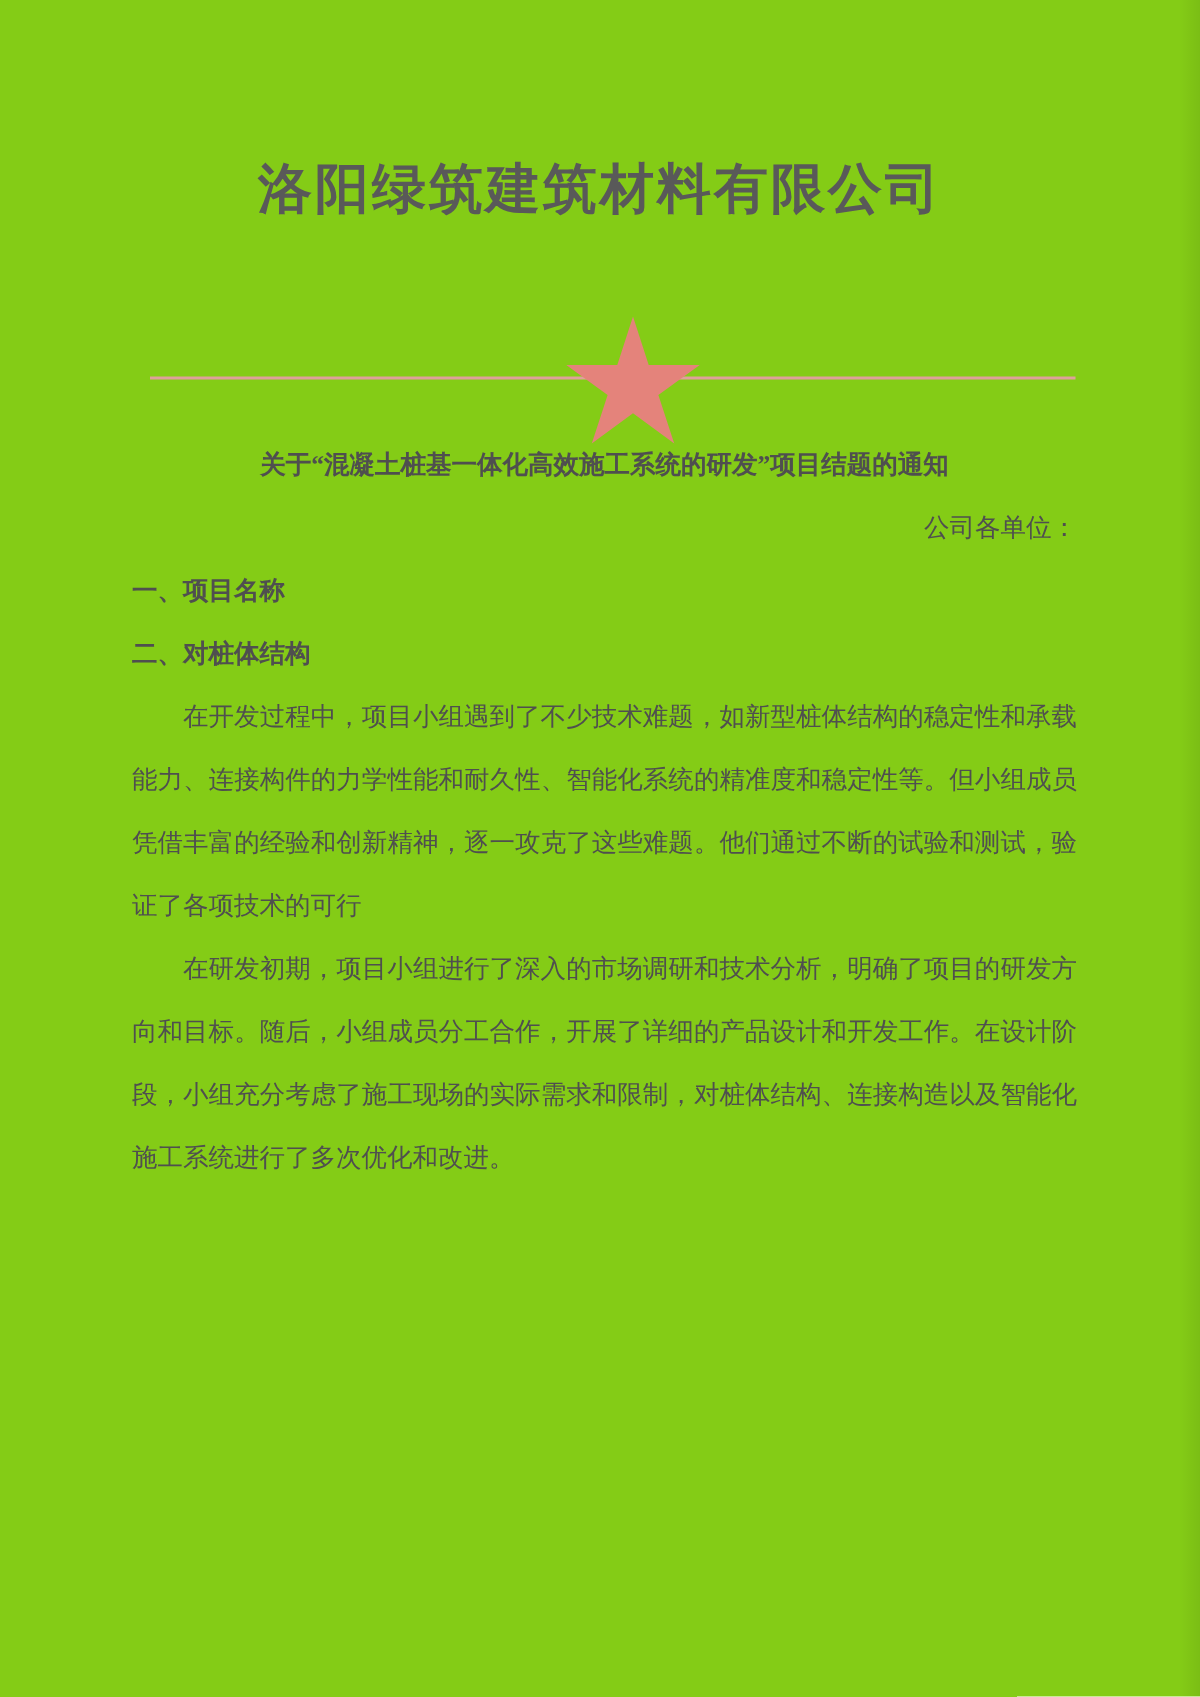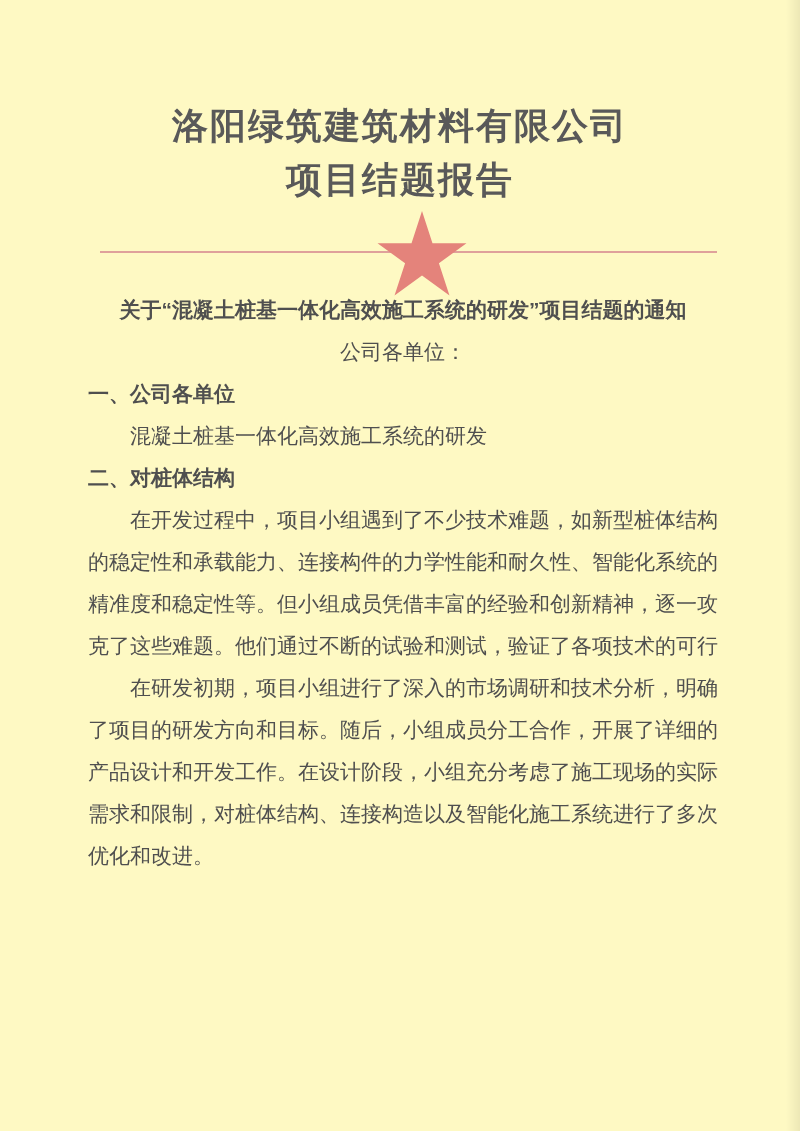--- a/index.html
+++ b/index.html
@@ -7,23 +7,23 @@
     --divider-red: #dfa19b;
     --title-gray: #595959;
     --body-gray: #4f4f4f;
   }
   * { margin: 0; padding: 0; box-sizing: border-box; }
   html, body { background: #ffffff; }
   .page {
     position: relative;
     width: 800px;
     height: 1131px;
-    background: #fef9c3;
+    background: #84cc16;
     overflow: hidden;
-    font-family: Liberation Sans, sans-serif;
+    font-family: Liberation Serif, serif;
   }
   .scan-edge {
     position: absolute;
     top: 0; right: 0;
     width: 14px; height: 100%;
     background: linear-gradient(to right, rgba(0,0,0,0), rgba(0,0,0,0.07));
     pointer-events: none;
   }
   .doc-title {
     position: absolute;
@@ -54,60 +54,58 @@
     position: absolute;
     left: 373px;
     top: 211px;
   }
   .doc-body {
     position: absolute;
     top: 289px;
     left: 88px;
     width: 630px;
     color: var(--body-gray);
-    font-size: 21px;
+    font-size: 17px;
     line-height: 42px;
   }
   .notice-heading {
     font-weight: bold;
     text-align: center;
     white-space: nowrap;
   }
-  .salutation { text-align: center; }
+  .salutation { text-align: right; }
   .para {
     text-indent: 2em;
     text-align: justify;
   }
   .section-heading {
     font-weight: bold;
   }
 </style>
 </head>
 <body>
 
 <div class="page">
 
   <div class="doc-title">
     <div>洛阳绿筑建筑材料有限公司</div>
-    <div>项目结题报告</div>
   </div>
 
   <div class="divider-wrap">
     <div class="divider-line"></div>
     <svg class="star-icon" width="98" height="86" viewBox="0 0 100 92" aria-hidden="true">
       <polygon fill="var(--star-red)" points="50,0 61.2,34.6 97.6,34.5 68.1,55.9 79.4,90.5 50,69 20.6,90.5 31.9,55.9 2.4,34.5 38.8,34.6"></polygon>
     </svg>
   </div>
 
   <div class="doc-body">
     <div class="notice-heading">关于“混凝土桩基一体化高效施工系统的研发”项目结题的通知</div>
     <div class="salutation">公司各单位：</div>
 
-    <div class="section-heading">一、公司各单位</div>
-    <p class="para">混凝土桩基一体化高效施工系统的研发</p>
+    <div class="section-heading">一、项目名称</div>
 
     <div class="section-heading">二、对桩体结构</div>
 
     <p class="para">在开发过程中，项目小组遇到了不少技术难题，如新型桩体结构的稳定性和承载能力、连接构件的力学性能和耐久性、智能化系统的精准度和稳定性等。但小组成员凭借丰富的经验和创新精神，逐一攻克了这些难题。他们通过不断的试验和测试，验证了各项技术的可行</p>
     <p class="para">在研发初期，项目小组进行了深入的市场调研和技术分析，明确了项目的研发方向和目标。随后，小组成员分工合作，开展了详细的产品设计和开发工作。在设计阶段，小组充分考虑了施工现场的实际需求和限制，对桩体结构、连接构造以及智能化施工系统进行了多次优化和改进。</p>
   </div>
 
   <div class="scan-edge"></div>
 </div>
 

